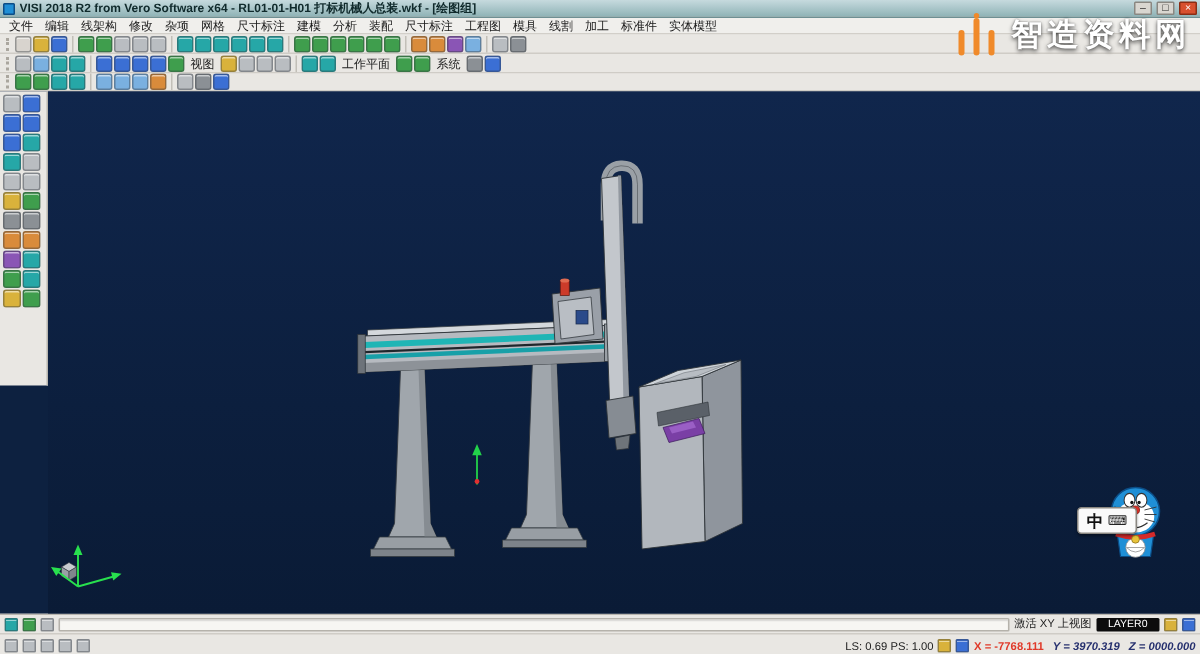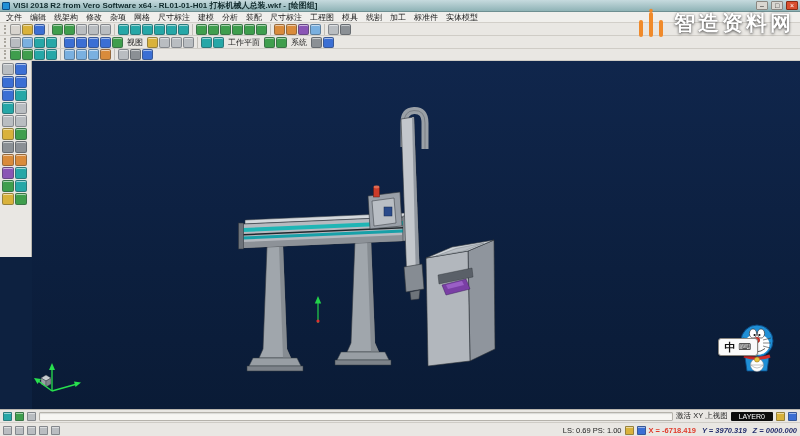--- a/index.html
+++ b/index.html
@@ -260,19 +260,19 @@
       <span class="sb-text">激活 XY 上视图</span>
       <span class="layer-chip">LAYER0</span>
       <span style="display:contents"><span class="sb-icon" style="background: rgb(217, 178, 59);"></span><span class="sb-icon" style="background: rgb(59, 111, 212);"></span></span>
     </div>
     <div class="srow srow2">
       <span style="display:contents"><span class="sb-icon" style="background: rgb(185, 189, 193);"></span><span class="sb-icon" style="background: rgb(185, 189, 193);"></span><span class="sb-icon" style="background: rgb(185, 189, 193);"></span><span class="sb-icon" style="background: rgb(185, 189, 193);"></span><span class="sb-icon" style="background: rgb(185, 189, 193);"></span></span>
       <span class="spacer"></span>
       <span class="sb-text">LS: 0.69 PS: 1.00</span>
       <span style="display:contents"><span class="sb-icon" style="background: rgb(217, 178, 59);"></span><span class="sb-icon" style="background: rgb(59, 111, 212);"></span></span>
       <span class="coords">
-        <span class="coord-x">X = -6718.419</span>
+        <span class="coord-x">X = -7768.111</span>
         <span class="coord-y">Y = 3970.319</span>
         <span class="coord-z">Z = 0000.000</span>
       </span>
     </div>
   </div>
 </div>
 
 </body></html>

